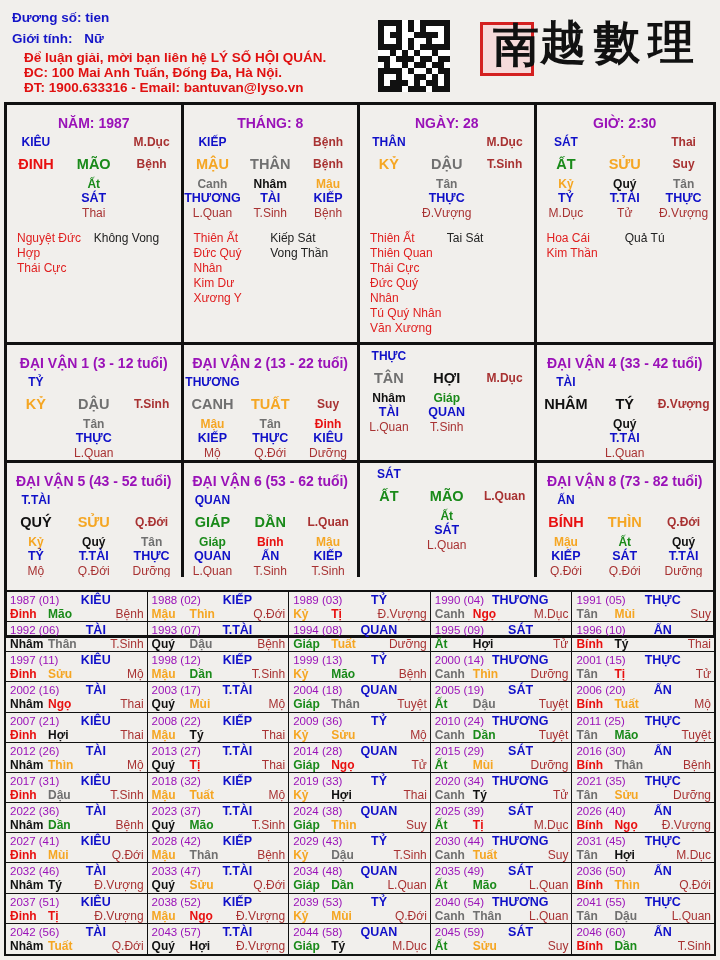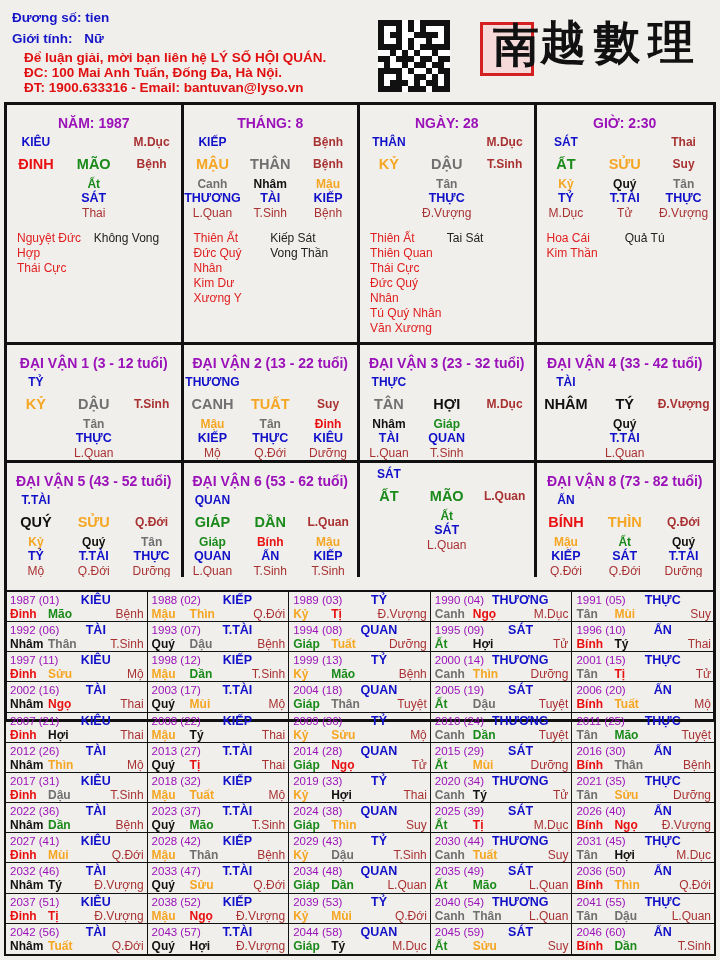--- a/index.html
+++ b/index.html
@@ -15,21 +15,21 @@
   .red { color: #e01010; padding-left: 12px; }
   .qr { position: absolute; left: 378px; top: 20px; width: 72px; height: 72px; background: #fff;
         display: grid; grid-template-columns: repeat(12, 1fr); grid-template-rows: repeat(12, 1fr); }
   .qr span { background: #111; }
   .qr span.w { background: transparent; }
   .seal { position: absolute; left: 480px; top: 22px; width: 54px; height: 54px; border: 3px solid #d42020;
           background: #f6dada; }
   .seal .ch { position: absolute; left: 10px; top: -10px; font-size: 46px; color: #111; font-family: "DejaVu Serif", serif; font-weight: bold; }
   .logo-txt { position: absolute; left: 540px; top: 12px; font-size: 46px; color: #111; font-family: "DejaVu Serif", serif; letter-spacing: 8px; font-weight: bold; }
 
-  .grid-top { position: absolute; left: 4px; top: 102px; width: 712px; height: 620px;
+  .grid-top { position: absolute; left: 4px; top: 102px; width: 712px; height: 536px;
               border: 3px solid #111; display: grid; grid-template-columns: repeat(4, 1fr);
               grid-template-rows: 240px 118px 114px; }
   .cell { border-right: 3px solid #111; border-bottom: 3px solid #111; position: relative; overflow: hidden; }
   .cell.last-col { border-right: none; }
   .cell.last-row { border-bottom: none; }
   .cell-title { text-align: center; font-size: 14px; font-weight: bold; color: #9a12b8; margin-top: 10px; white-space: nowrap; }
   .trow { display: grid; grid-template-columns: 1fr 1fr 1fr; text-align: center; font-weight: bold; }
   .r-top { font-size: 12px; margin-top: 4px; height: 16px; }
   .r-main { font-size: 14.5px; height: 22px; line-height: 22px; margin-top: 2px; }
   .r-main .side { font-size: 12px; }
@@ -432,21 +432,20 @@
         <span class="c-blue">THỰC</span>
         <span class="c-blue">KIÊU</span>
       </div>
       <div class="trow r-stage">
         <span>Mộ</span>
         <span>Q.Đới</span>
         <span>Dưỡng</span>
       </div>
     </div>
     <div class="cell">
-      <div class="cell-title">ĐẠI VẬN 3 (23 - 32 tuổi)</div>
       <div class="trow r-top">
             <span class="c-blue">THỰC</span>
             <span></span>
             <span class="c-brown"></span>
           </div>
       <div class="trow r-main">
             <span class="c-gray">TÂN</span>
             <span class="c-black">HỢI</span>
             <span class="c-brown side">M.Dục</span>
           </div>

